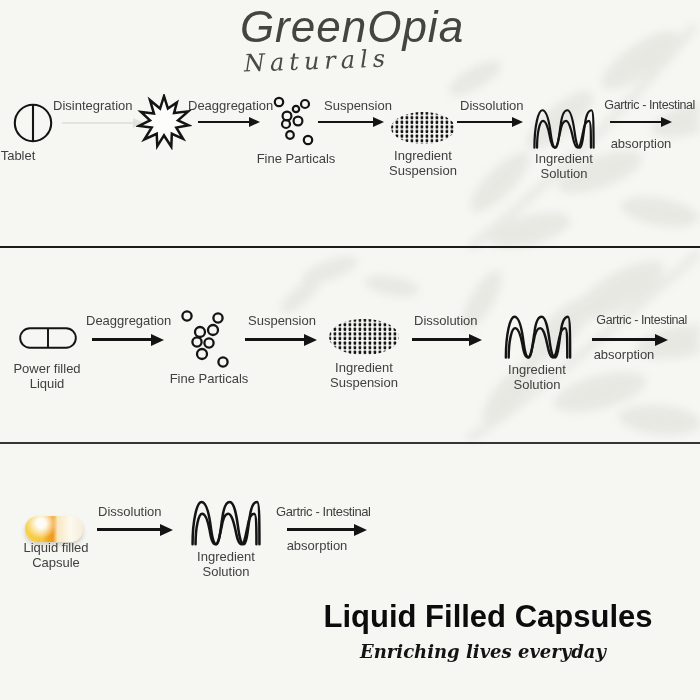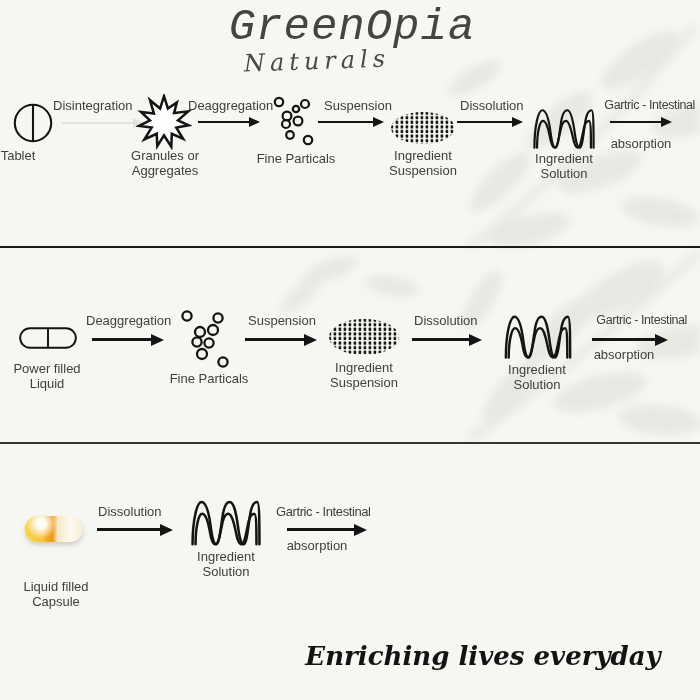--- a/index.html
+++ b/index.html
@@ -6,21 +6,21 @@
   #stage{
     position:relative; width:700px; height:700px; overflow:hidden;
     background:#f6f6f3;
     font-family:"Liberation Sans", sans-serif;
   }
   
   #watermark{position:absolute;left:0;top:0;width:700px;height:700px;filter:blur(4px);opacity:.6;}
   
   .logo{
     position:absolute; left:352px; top:2px; transform:translateX(-50%);
-    font-family:Liberation Mono, monospace; font-style:italic; font-size:44px;
+    font-family:Liberation Sans, sans-serif; font-style:italic; font-size:44px;
     color:#45453f; letter-spacing:1px; white-space:nowrap;
   }
   .logo-sub{
     position:absolute; left:317px; top:47px; transform:translateX(-50%) rotate(-2deg);
     font-family:"DejaVu Serif", serif; font-style:italic; font-size:24px;
     color:#4a4a44; letter-spacing:5px; white-space:nowrap;
   }
   
   .lbl{
     position:absolute; font-size:13px; color:#404040; line-height:1.18;
@@ -50,21 +50,21 @@
     box-shadow:0 3px 4px rgba(140,130,100,.35);
   }
   
   .footer-title{
     position:absolute; left:488px; top:599px; transform:translateX(-50%);
     font-size:31px; font-weight:bold; color:#0c0c0c; white-space:nowrap; letter-spacing:0px;
   }
   .footer-sub{
     position:absolute; left:483px; top:641px; transform:translateX(-50%);
     font-family:"DejaVu Serif", serif; font-style:italic; font-weight:bold;
-    font-size:26px; color:#131313; white-space:nowrap;
+    font-size:18px; color:#131313; white-space:nowrap;
   }
   svg{display:block;}
 </style>
 </head>
 <body>
 
 <div id="stage">
 
   <svg width="0" height="0" style="position:absolute" aria-hidden="true">
     <defs>
@@ -111,22 +111,20 @@
   <div class="lbl c" style="left:18px;top:148px">Tablet</div>
 
   <div class="lbl" style="left:53px;top:98px;text-align:left">Disintegration</div>
   <div class="arrow faint" style="left:62px;top:122px;width:72px"></div>
 
   <div class="icon" style="left:136px;top:94px">
     <svg width="56" height="56" viewBox="0 0 100 100">
       <polygon points="50,4 57,26 73,15 68,34 93,31 75,47 94,56 72,60 84,80 64,71 63,94 50,74 38,93 37,71 15,81 28,60 5,57 25,47 9,32 32,35 25,11 43,26" fill="#fdfdfb" stroke="#141414" stroke-width="4.5" stroke-linejoin="miter"></polygon>
     </svg>
   </div>
-  <div class="lbl c" style="left:165px;top:148px">Granules or
-Aggregates</div>
 
   <div class="lbl" style="left:188px;top:98px;text-align:left">Deaggregation</div>
   <div class="arrow" style="left:198px;top:121px;width:52px"></div>
 
   <div class="icon" style="left:270px;top:94px">
     <svg width="46" height="56" viewBox="0 0 46 56">
       <g fill="none" stroke="#141414" stroke-width="2.2">
         <circle cx="9" cy="8" r="4.2"></circle>
           <circle cx="35" cy="10" r="4"></circle>
         <circle cx="26" cy="15" r="3.2"></circle>
@@ -224,36 +222,37 @@
   <div class="lbl c" style="left:537px;top:362px">Ingredient
 Solution</div>
 
   <div class="lbl tight" style="right:13px;top:313px;font-size:12.5px">Gartric - Intestinal</div>
   <div class="arrow thick" style="left:592px;top:338px;width:64px"></div>
   <div class="lbl c" style="left:624px;top:347px">absorption</div>
 
   <div class="divider" style="top:442px;height:2px;background:#353535"></div>
 
   <div class="liquid-capsule"></div>
-  <div class="lbl c" style="left:56px;top:579px">Liquid filled
+  <div class="lbl c" style="left:56px;top:540px">Liquid filled
 Capsule</div>
 
   <div class="lbl" style="left:98px;top:504px;text-align:left">Dissolution</div>
   <div class="arrow thick" style="left:97px;top:528px;width:64px"></div>
 
   <div class="icon" style="left:185px;top:496px">
     <svg width="82" height="52" viewBox="0 0 100 70">
       <g fill="none" stroke="#141414" stroke-width="3.4" stroke-linecap="round">
         <path d="M5,65 C5,32 11,8 17,8 C23,8 27,24 29,38 C31,54 33,65 37,65 C41,65 43,42 45,30 C47,14 51,8 55,8 C61,8 64,26 66,40 C68,55 70,65 74,65 C78,65 80,40 82,28 C84,13 88,8 92,8 C95,8 95,38 95,65"></path>
         <path d="M9,65 C9,42 13,24 18,24 C23,24 26,36 28,46 C30,58 32,65 36,65 C40,65 42,50 44,42 C46,30 49,24 53,24 C58,24 61,38 63,47 C65,57 67,65 71,65 C75,65 77,50 79,41 C81,29 84,24 88,24 C91,24 91,45 91,65"></path>
       </g>
     </svg>
   </div>
   <div class="lbl c" style="left:226px;top:549px">Ingredient
 Solution</div>
 
   <div class="lbl tight" style="left:276px;top:504px;text-align:left">Gartric - Intestinal</div>
   <div class="arrow thick" style="left:287px;top:528px;width:68px"></div>
   <div class="lbl c" style="left:317px;top:538px">absorption</div>
 
+  <div class="footer-title">Liquid Filled Capsules</div>
   <div class="footer-sub">Enriching lives everyday</div>
 
 </div>
 
 </body></html>

